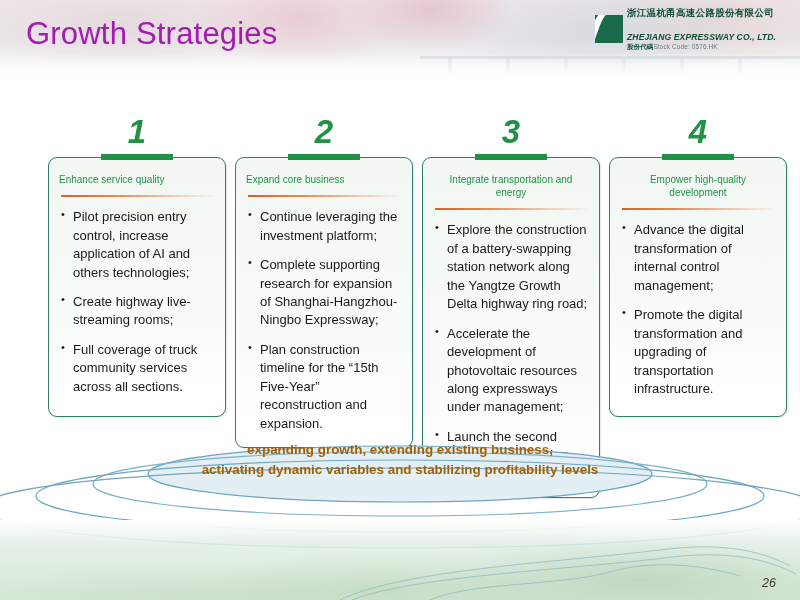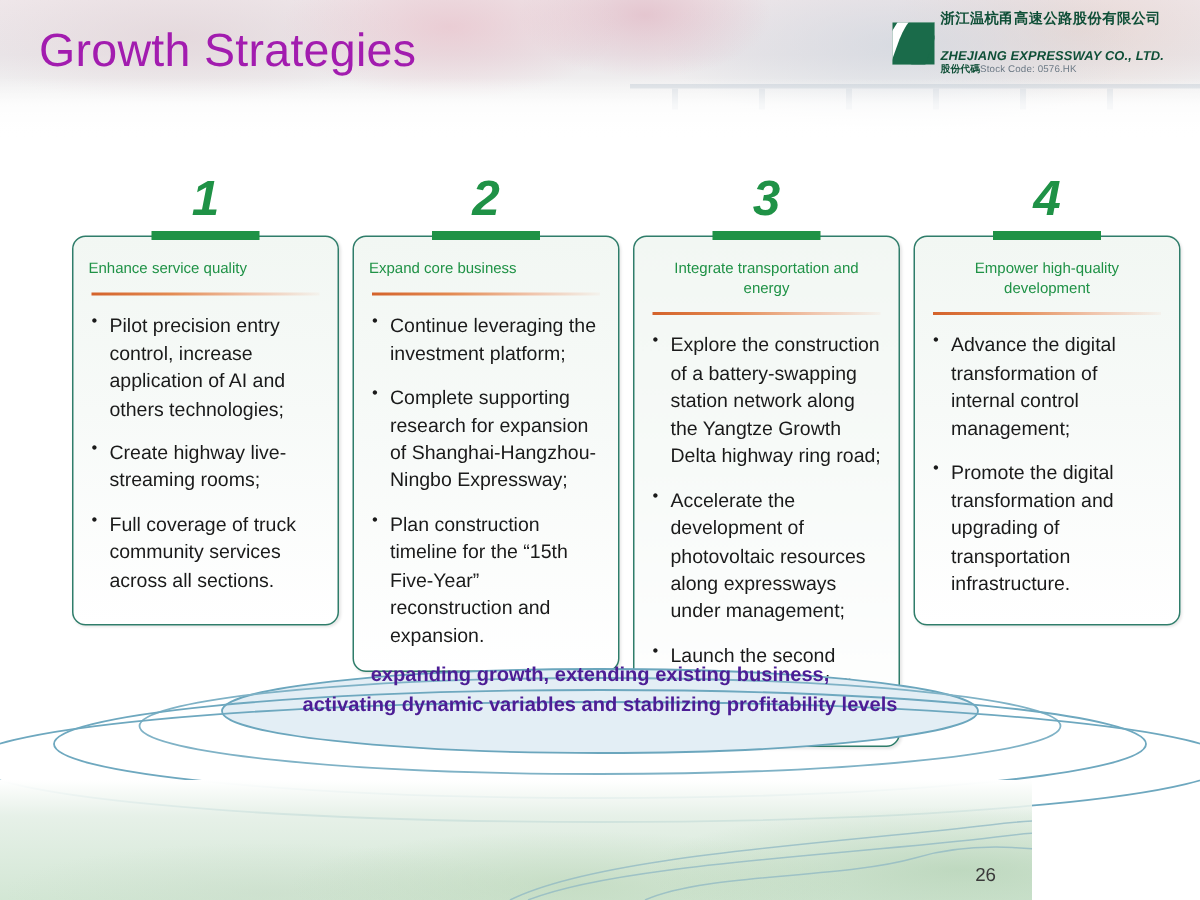--- a/index.html
+++ b/index.html
@@ -213,32 +213,33 @@
   }
   .ellipses { position: absolute; left: 0; top: 0; }
   .tagline {
     position: absolute;
     left: 0;
     top: 8px;
     width: 800px;
     text-align: center;
     font-size: 13.4px;
     font-weight: bold;
-    color: #4c1d95;
+    color: #a16207;
     line-height: 1.52;
   }
 
   
   .bottom-photo {
     position: absolute;
     left: 0;
     bottom: 0;
-    width: 688px;
+    width: 800px;
     height: 80px;
     overflow: hidden;
+    font-style: italic;
   }
   .bottom-photo .hills {
     position: absolute;
     left: 0; top: 0;
     width: 800px; height: 80px;
     background:
       radial-gradient(ellipse 300px 60px at 640px 60px, rgba(168,202,168,0.55), rgba(168,202,168,0) 70%),
       radial-gradient(ellipse 260px 50px at 380px 70px, rgba(182,210,178,0.5), rgba(182,210,178,0) 72%),
       radial-gradient(ellipse 240px 45px at 180px 75px, rgba(196,216,196,0.4), rgba(196,216,196,0) 74%),
       linear-gradient(180deg, rgba(255,255,255,1) 0%, rgba(226,238,228,0.85) 30%, rgba(206,228,208,0.9) 100%);

